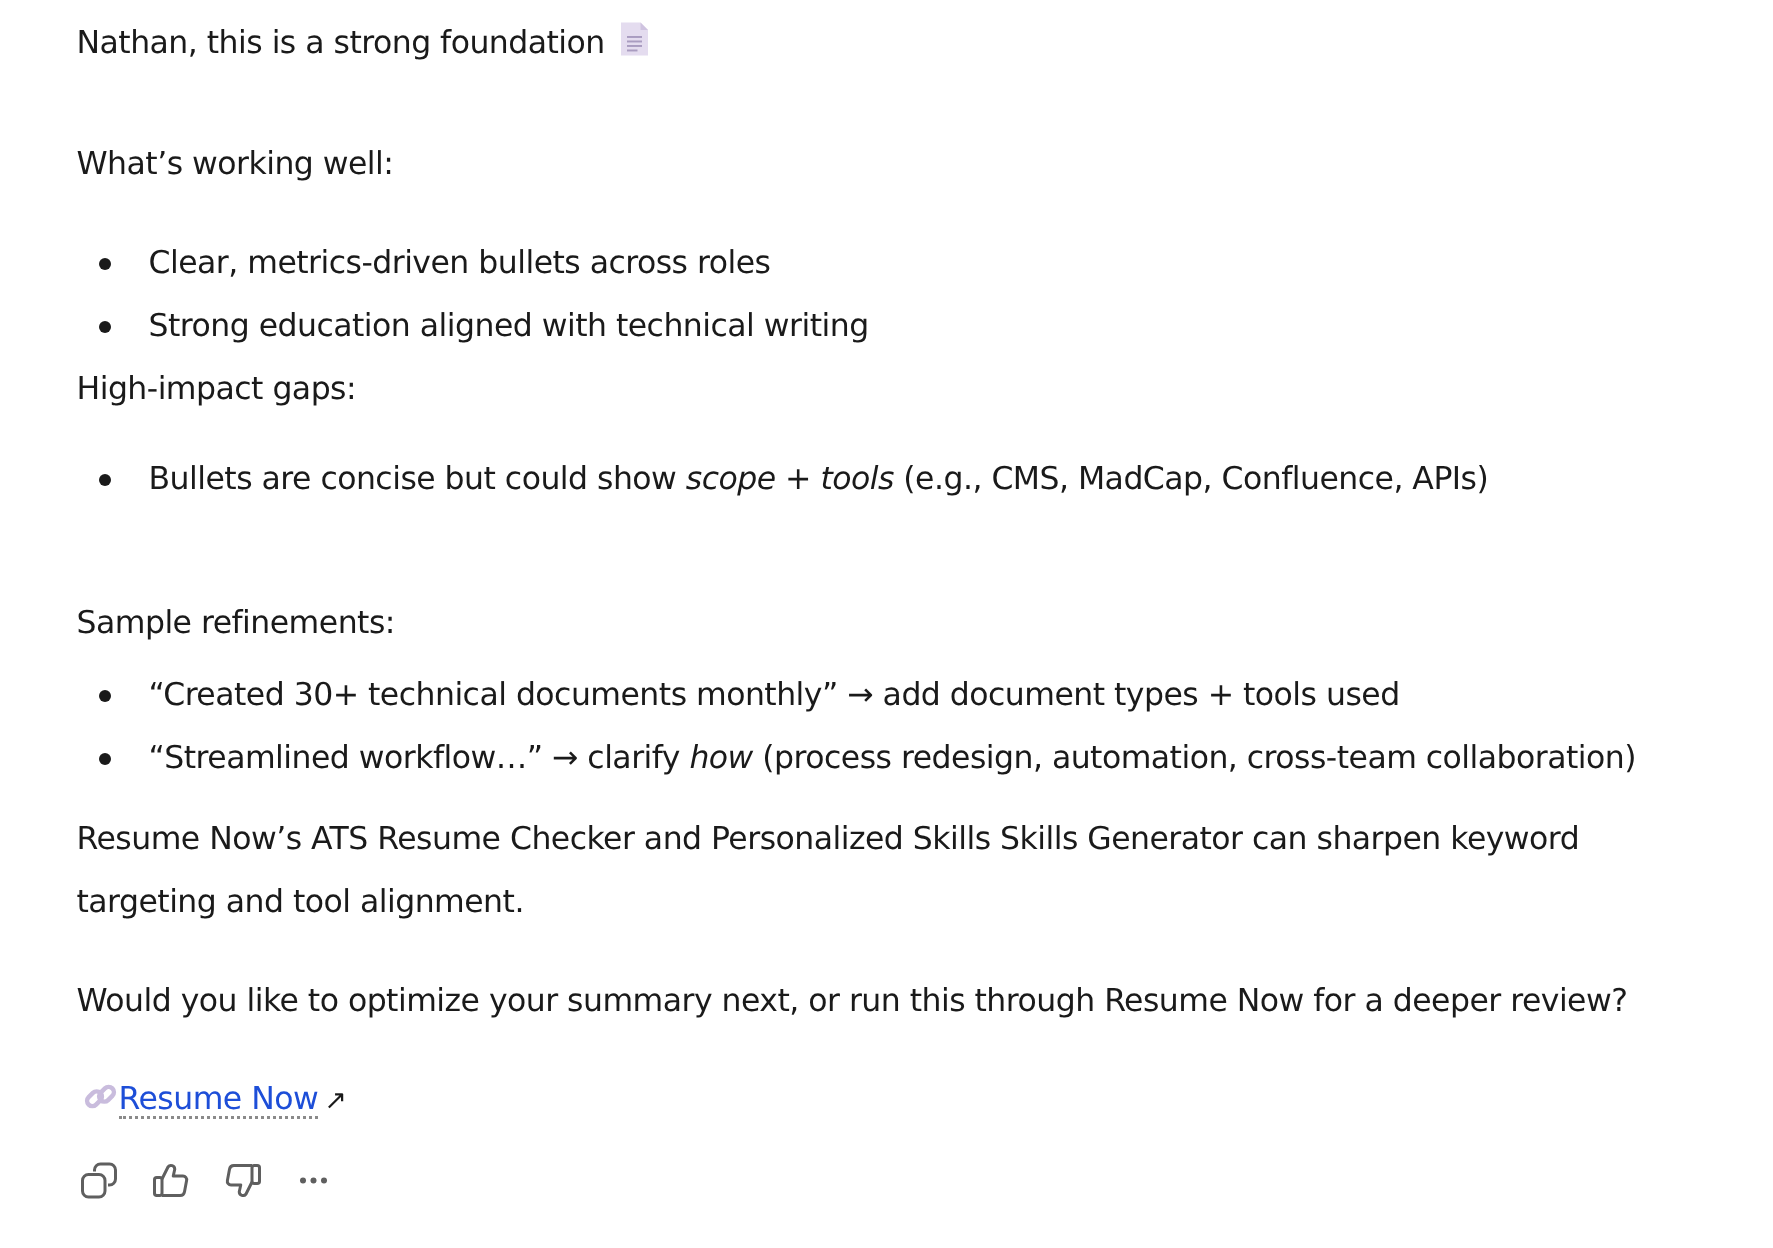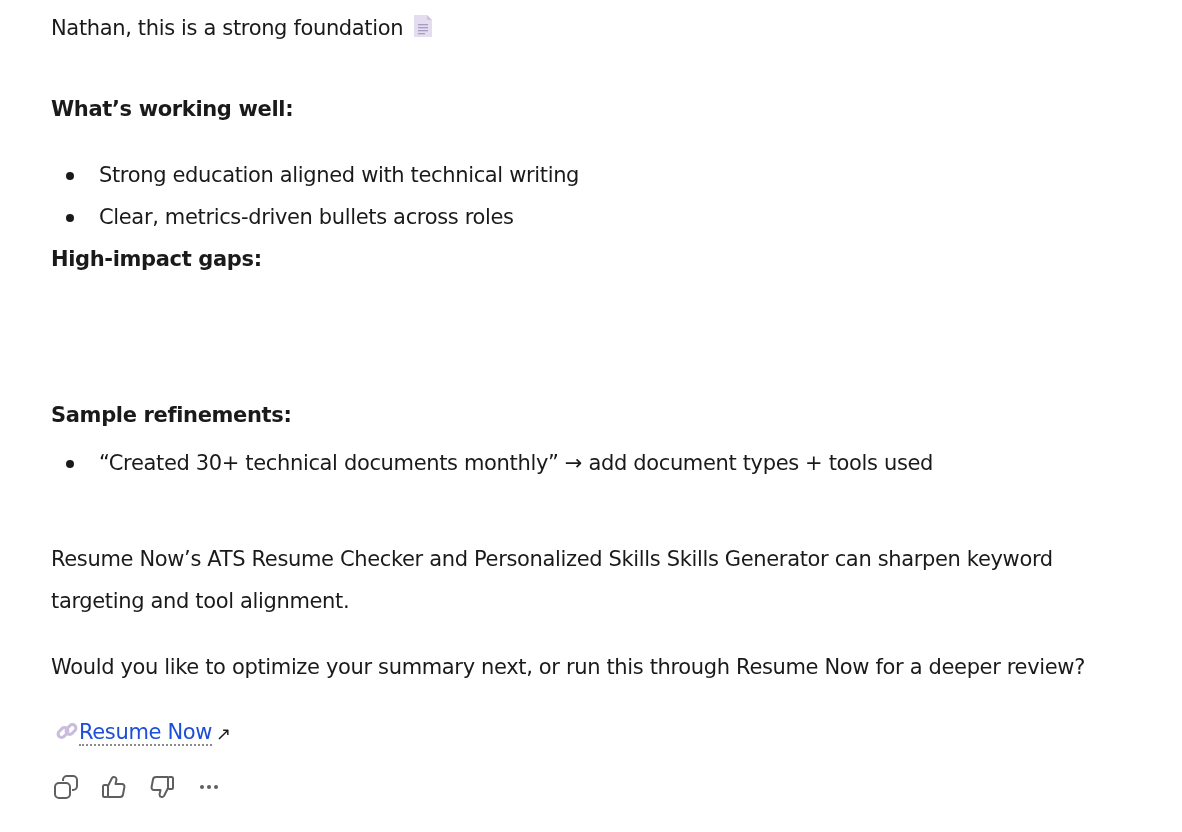--- a/index.html
+++ b/index.html
@@ -22,21 +22,21 @@
       top: 0;
       width: 1110px;
     }
     .p {
       position: absolute;
       left: 0;
       white-space: nowrap;
       line-height: 42px;
     }
     .bold { font-weight: normal; }
-    .h { font-weight: bold; }
+    .h { font-weight: normal; }
     .doc-icon {
       display: inline-block;
       vertical-align: -3px;
       margin-left: 10px;
       width: 20px;
       height: 24px;
     }
     ul.list {
       position: absolute;
       left: 0;
@@ -109,31 +109,33 @@
           <path d="M14 1 V6 H19 Z" fill="#cfc3e0"></path>
           <rect x="5" y="10" width="10" height="1.3" fill="#a99cc0"></rect>
           <rect x="5" y="13" width="10" height="1.3" fill="#a99cc0"></rect>
           <rect x="5" y="16" width="10" height="1.3" fill="#a99cc0"></rect>
           <rect x="5" y="19" width="7" height="1.3" fill="#a99cc0"></rect>
         </svg></span>
   </div>
 
   <div class="p h" style="top:88px;">What’s working well:</div>
   <ul class="list" style="top:154px;">
+    <li>Clear, metrics-driven bullets across roles</li>
     <li>Strong education aligned with technical writing</li>
-    <li>Clear, metrics-driven bullets across roles</li>
   </ul>
 
   <div class="p h" style="top:238px;">High-impact gaps:</div>
   <ul class="list" style="top:298px;">
+    <li><span>Bullets are concise but could show </span><em>scope + tools</em><span> (e.g., CMS, MadCap, Confluence, APIs)</span></li>
   </ul>
 
   <div class="p h" style="top:394px;">Sample refinements:</div>
   <ul class="list" style="top:442px;">
     <li>“Created 30+ technical documents monthly” → add document types + tools used</li>
+    <li><span>“Streamlined workflow…” → clarify </span><em>how</em><span> (process redesign, automation, cross-team collaboration)</span></li>
   </ul>
 
   <div class="p" style="top:538px;">
     <span>Resume Now’s </span><span class="bold">ATS Resume Checker</span><span> and </span><span class="bold">Personalized Skills Skills Generator</span><span> can sharpen keyword</span>
   </div>
   <div class="p" style="top:580px;">targeting and tool alignment.</div>
 
   <div class="p" style="top:646px;">Would you like to optimize your summary next, or run this through Resume Now for a deeper review?</div>
 
   <div class="link-row">

